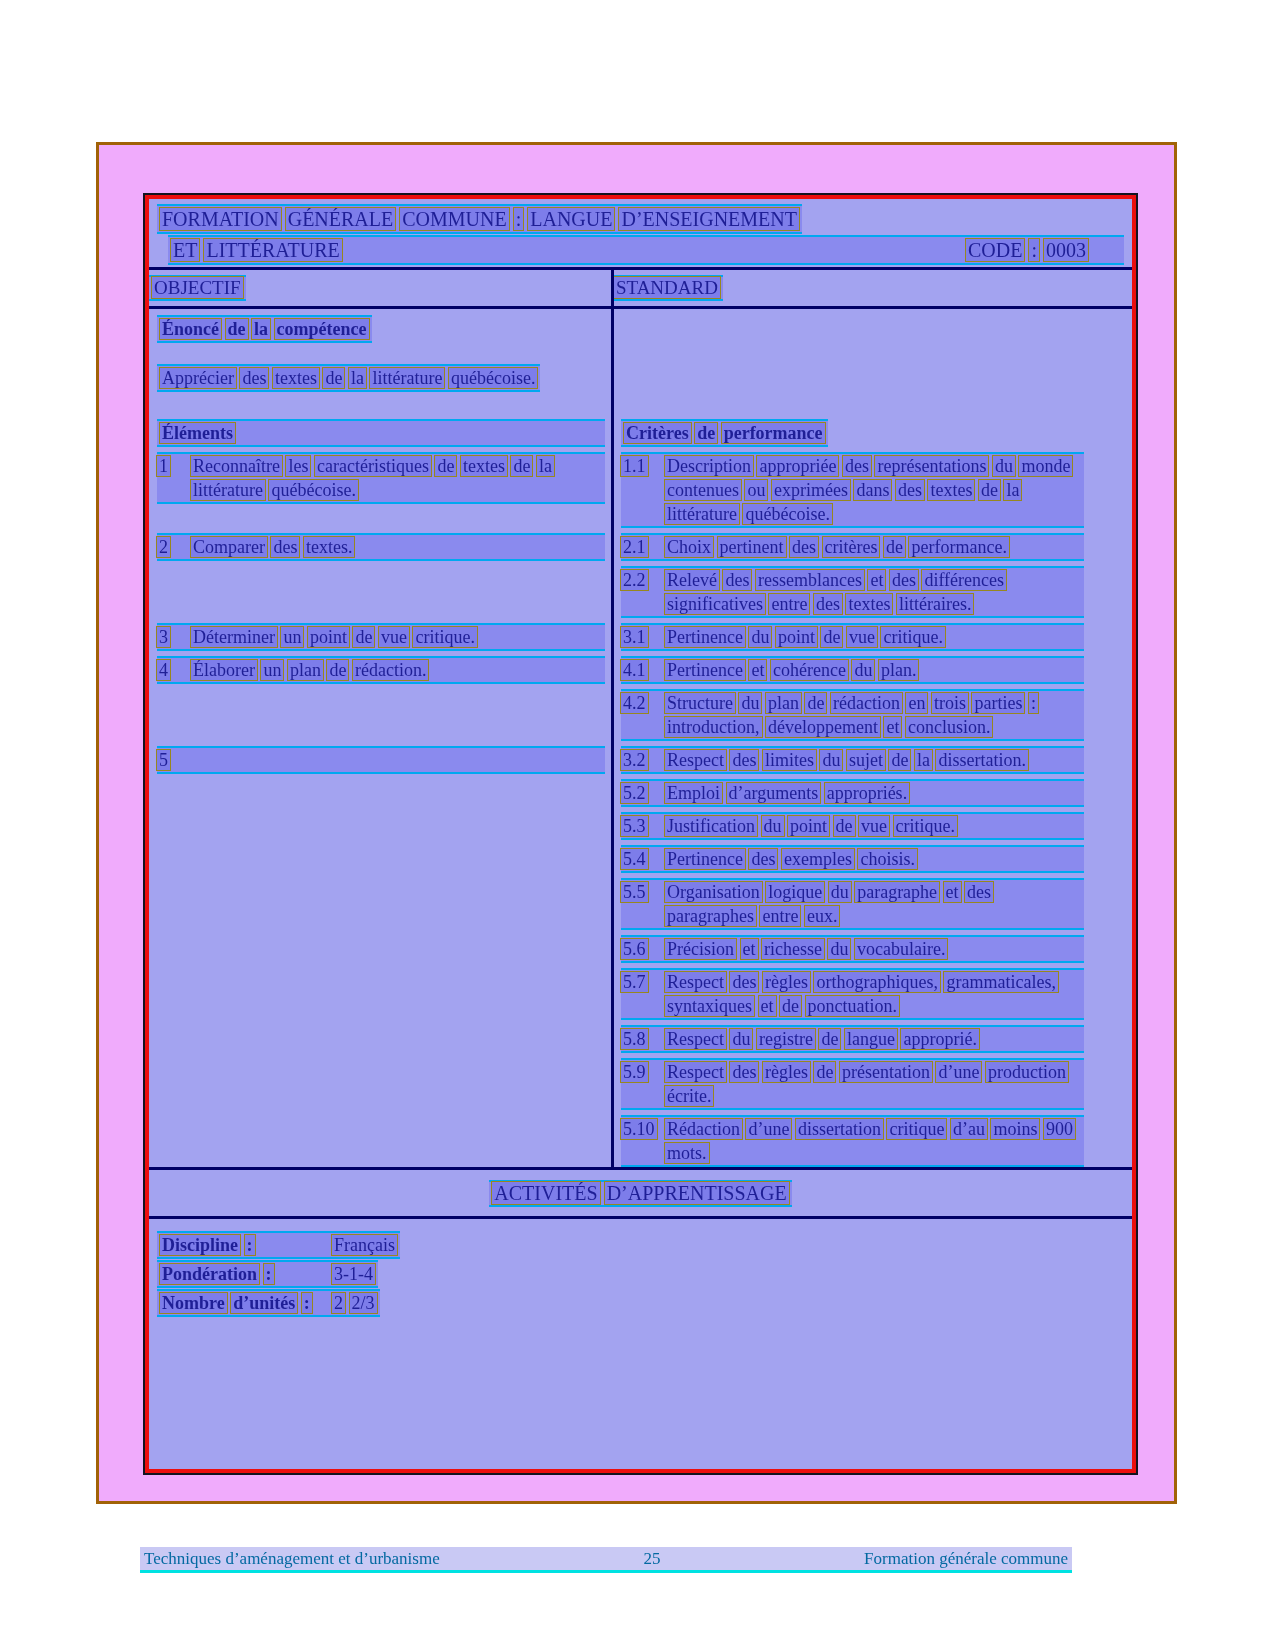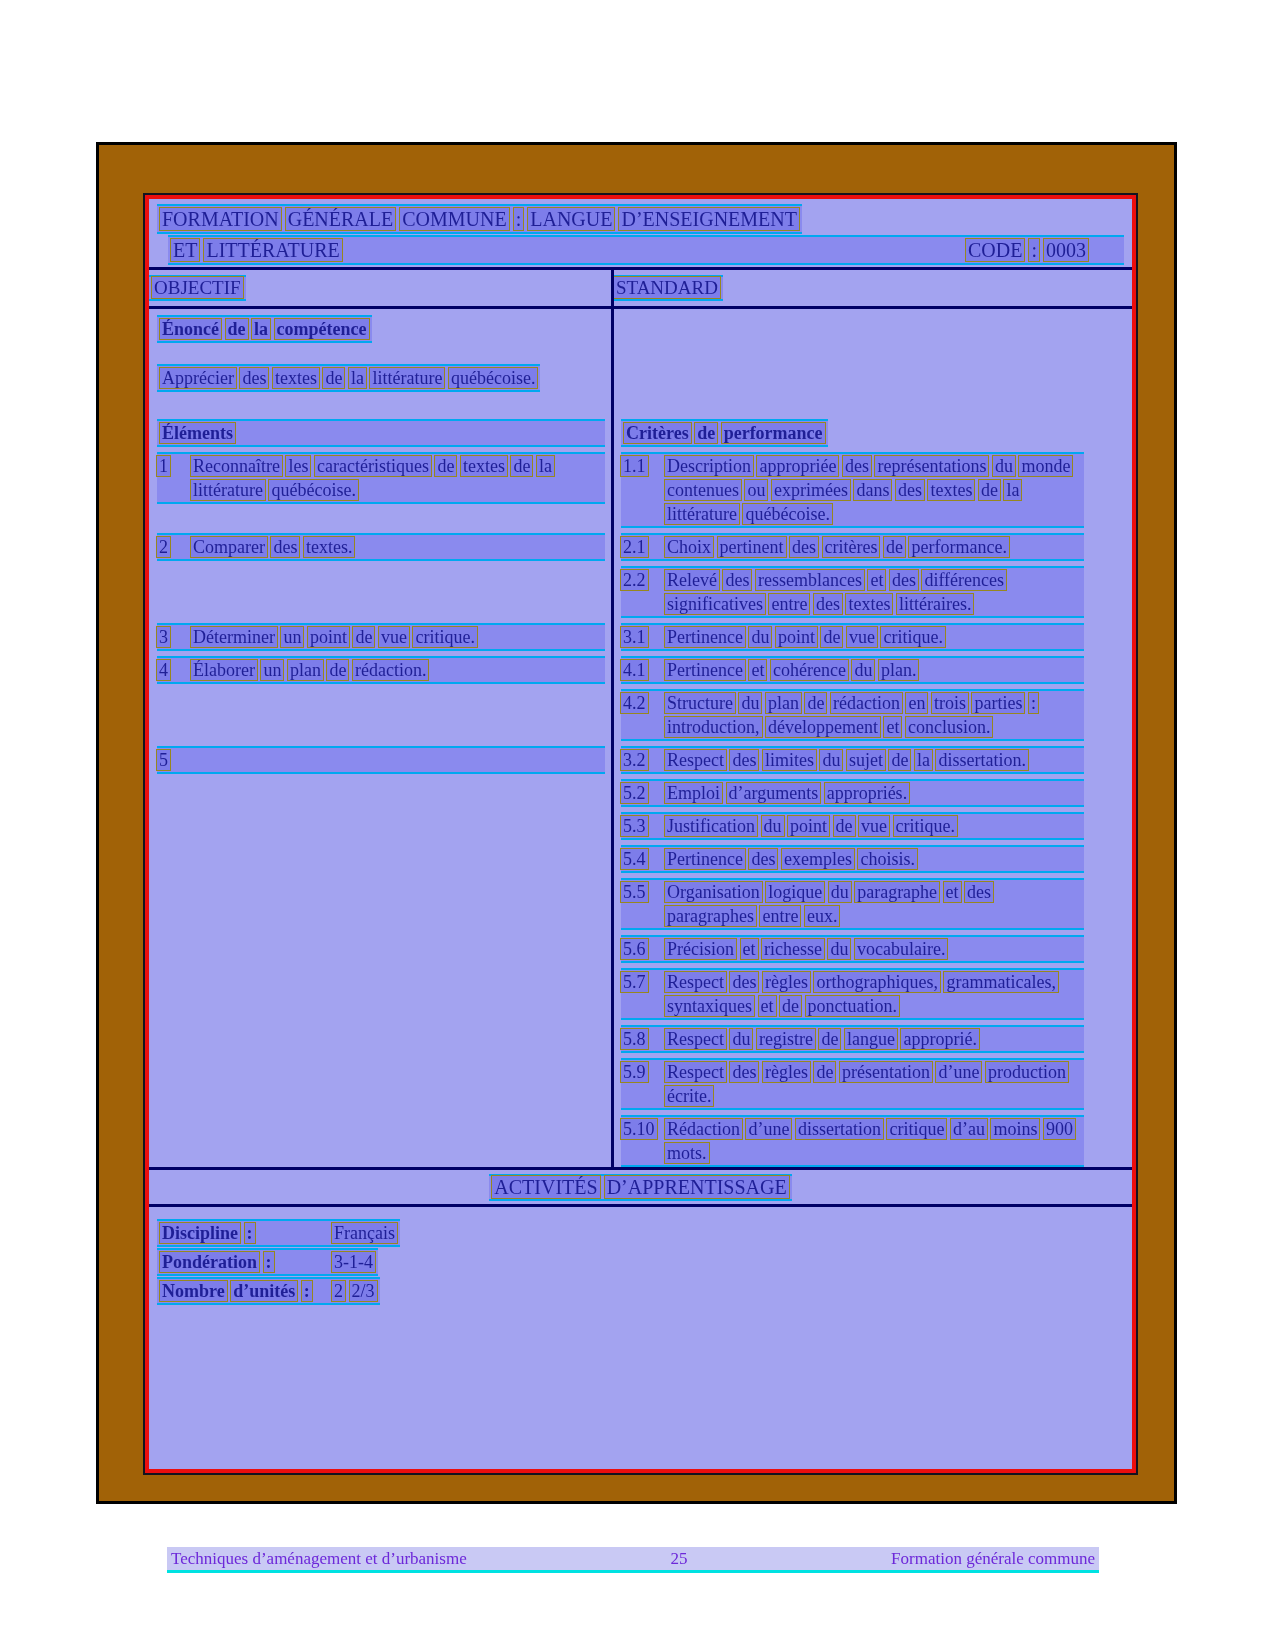--- a/index.html
+++ b/index.html
@@ -4,21 +4,21 @@
 <style>
   html,body{margin:0;padding:0;}
   body{
     width:1275px;height:1651px;position:relative;background:#ffffff;
     font-family:"Liberation Serif","DejaVu Serif",serif;
     color:#1f1f96;
   }
   
   .outer-panel{
     position:absolute;left:96px;top:142px;width:1081px;height:1362px;
-    background:#a16207;border:3px solid #000000;box-sizing:border-box;
+    background:#f0abfc;border:3px solid #a16207;box-sizing:border-box;
   }
   
   .doc-frame{
     position:absolute;left:44px;top:48px;width:995px;height:1282px;
     border:2px solid #13131f;box-sizing:border-box;
   }
   .red-frame{
     width:100%;height:100%;box-sizing:border-box;border:4px solid #ec0e0e;
     background:#a3a3f0;display:flex;flex-direction:column;overflow:hidden;
   }
@@ -49,32 +49,32 @@
   .content{display:grid;grid-template-columns:47% 53%;padding-top:6px;font-size:18px;line-height:24px;}
   .lc{padding:0 6px 0 8px;}
   .rc{padding:0 48px 0 10px;}
   .item{display:flex;margin-bottom:5px;}
   .item .num{flex:0 0 34px;}
   .crit .num{flex:0 0 44px;}
   .bod{flex:1;}
   .mb21{margin-bottom:21px;} .mb27{margin-bottom:27px;} .mb5{margin-bottom:5px;} .mb0{margin-bottom:0;}
   .bold{font-weight:bold;}
   
-  .activites{height:34px;display:flex;align-items:center;justify-content:center;
+  .activites{height:46px;display:flex;align-items:center;justify-content:center;
     font-size:20px;flex:0 0 auto;}
   
   .bottom{flex:1 1 auto;padding:12px 8px;font-size:18px;line-height:24px;}
   .field-line{margin-bottom:1px;}
   .flabel{display:inline-block;min-width:172px;font-weight:bold;}
   
   .footer{
     position:absolute;left:140px;top:1547px;width:932px;height:26px;
     background:#c9c9f4;border-bottom:3px solid #00e2e2;
     display:flex;justify-content:space-between;align-items:center;
-    font-size:17px;padding:0 4px;box-sizing:border-box;color:#6d28d9;margin-left:27px;
+    font-size:17px;padding:0 4px;box-sizing:border-box;color:#0369a1;
   }
 </style>
 </head>
 <body>
 
 <div class="outer-panel">
   <div class="doc-frame">
     <div class="red-frame">
 
       <div class="hdr">

